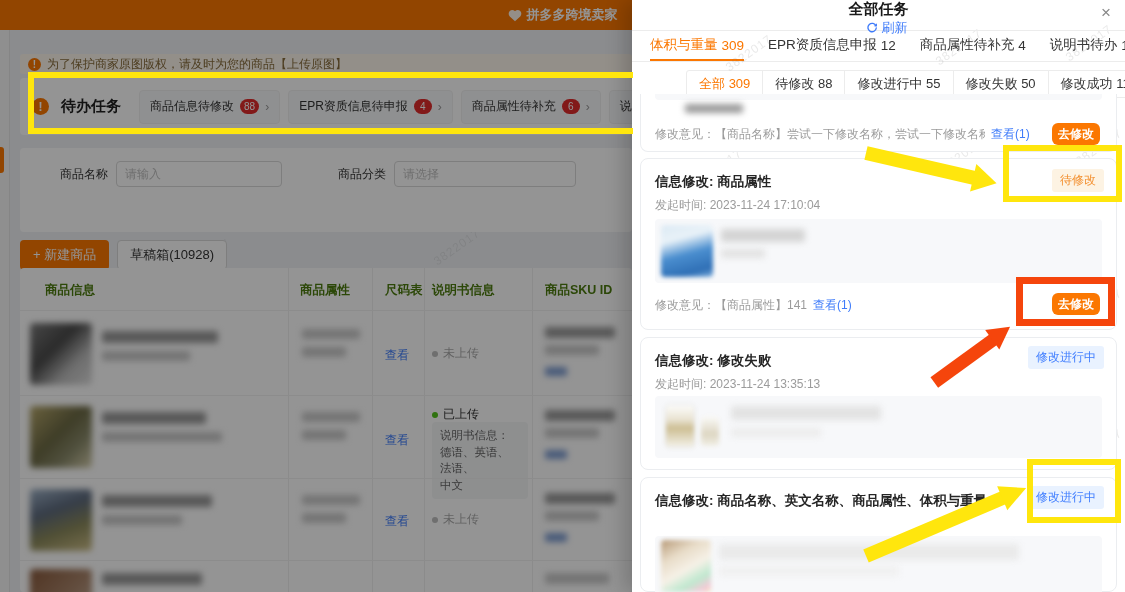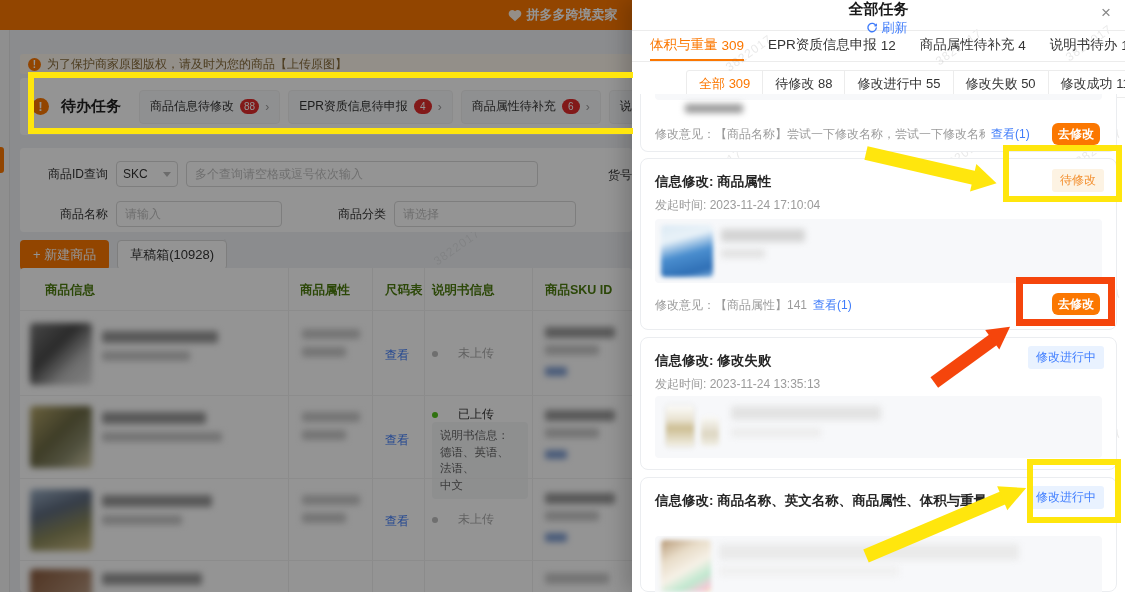--- a/index.html
+++ b/index.html
@@ -40,21 +40,21 @@
 
   .table-card { position:absolute; left:20px; top:268px; width:612px; height:324px; background:#fff; border-radius:4px; overflow:hidden; }
   .vline { position:absolute; top:0; bottom:0; width:1px; background:#f0f0f0; }
   .thead { position:relative; height:42px; font-size:12.5px; font-weight:bold; color:#4d7c0f; }
   .trow { position:relative; border-top:1px solid #f2f2f2; }
   .cell { position:absolute; white-space:nowrap; }
   .thumb { position:absolute; left:10px; width:62px; height:62px; border-radius:4px; filter:blur(3px); }
   .blurbar { position:absolute; background:#c9c9c9; border-radius:2px; filter:blur(3px); }
   .blurbar.dark { background:#9a9a9a; }
   .view-link { color:#3e7bfa; font-size:12px; cursor:pointer; }
-  .status { display:flex; align-items:center; gap:20px; font-size:12px; }
+  .status { display:flex; align-items:center; gap:5px; font-size:12px; }
   .dot { width:6px; height:6px; border-radius:50%; }
   .dot.gray { background:#bfbfbf; } .dot.green { background:#52c41a; }
   .st-gray { color:#aaa; } .st-dark { color:#333; }
   .langbox { position:absolute; background:#f5f6f7; border-radius:4px; padding:5px 8px; font-size:11.5px; color:#666; line-height:1.45; }
   .t1 { background:linear-gradient(135deg,#7d7d7d,#4a4a4a 40%,#bdbdbd 70%,#e0e0e0); }
   .t2 { background:linear-gradient(135deg,#b7a86b,#6d6a45 45%,#8a8a6a 70%,#d9d2b0); }
   .t3 { background:linear-gradient(160deg,#9fb3c8,#5d6a7e 35%,#8c8a5c 65%,#cfc089); }
   .t4 { background:linear-gradient(135deg,#8a5a3c,#a9846a 50%,#cbb9a8); }
 
   .wm { position:absolute; font-size:12px; color:rgba(0,0,0,0.07); transform:rotate(-35deg); letter-spacing:1px; pointer-events:none; }
@@ -146,29 +146,20 @@
         <span class="badge">6</span>
         <span class="chev">›</span>
       </div>
       <div class="todo-btn">
         <span>说明书待上传</span>
       </div>
     </div>
 
     <div class="filter-card">
       <div class="f-row">
-        <span class="f-label">商品ID查询</span>
-        <div class="f-select">
-          <span>SKC</span>
-          <span class="caret"></span>
-        </div>
-        <input class="f-input" style="width: 352px; margin-left: 8px;" placeholder="多个查询请空格或逗号依次输入">
-        <span class="huohao">货号</span>
-      </div>
-      <div class="f-row">
         <span class="f-label">商品名称</span>
         <input class="f-input" style="width: 166px;" placeholder="请输入">
         <span class="f-label" style="width:60px;margin-left:44px">商品分类</span>
         <input class="f-input" style="width: 182px;" placeholder="请选择">
       </div>
     </div>
 
     <div class="actions">
       <button class="btn-orange">+ 新建商品</button>
       <button class="btn-plain">草稿箱(10928)</button>

